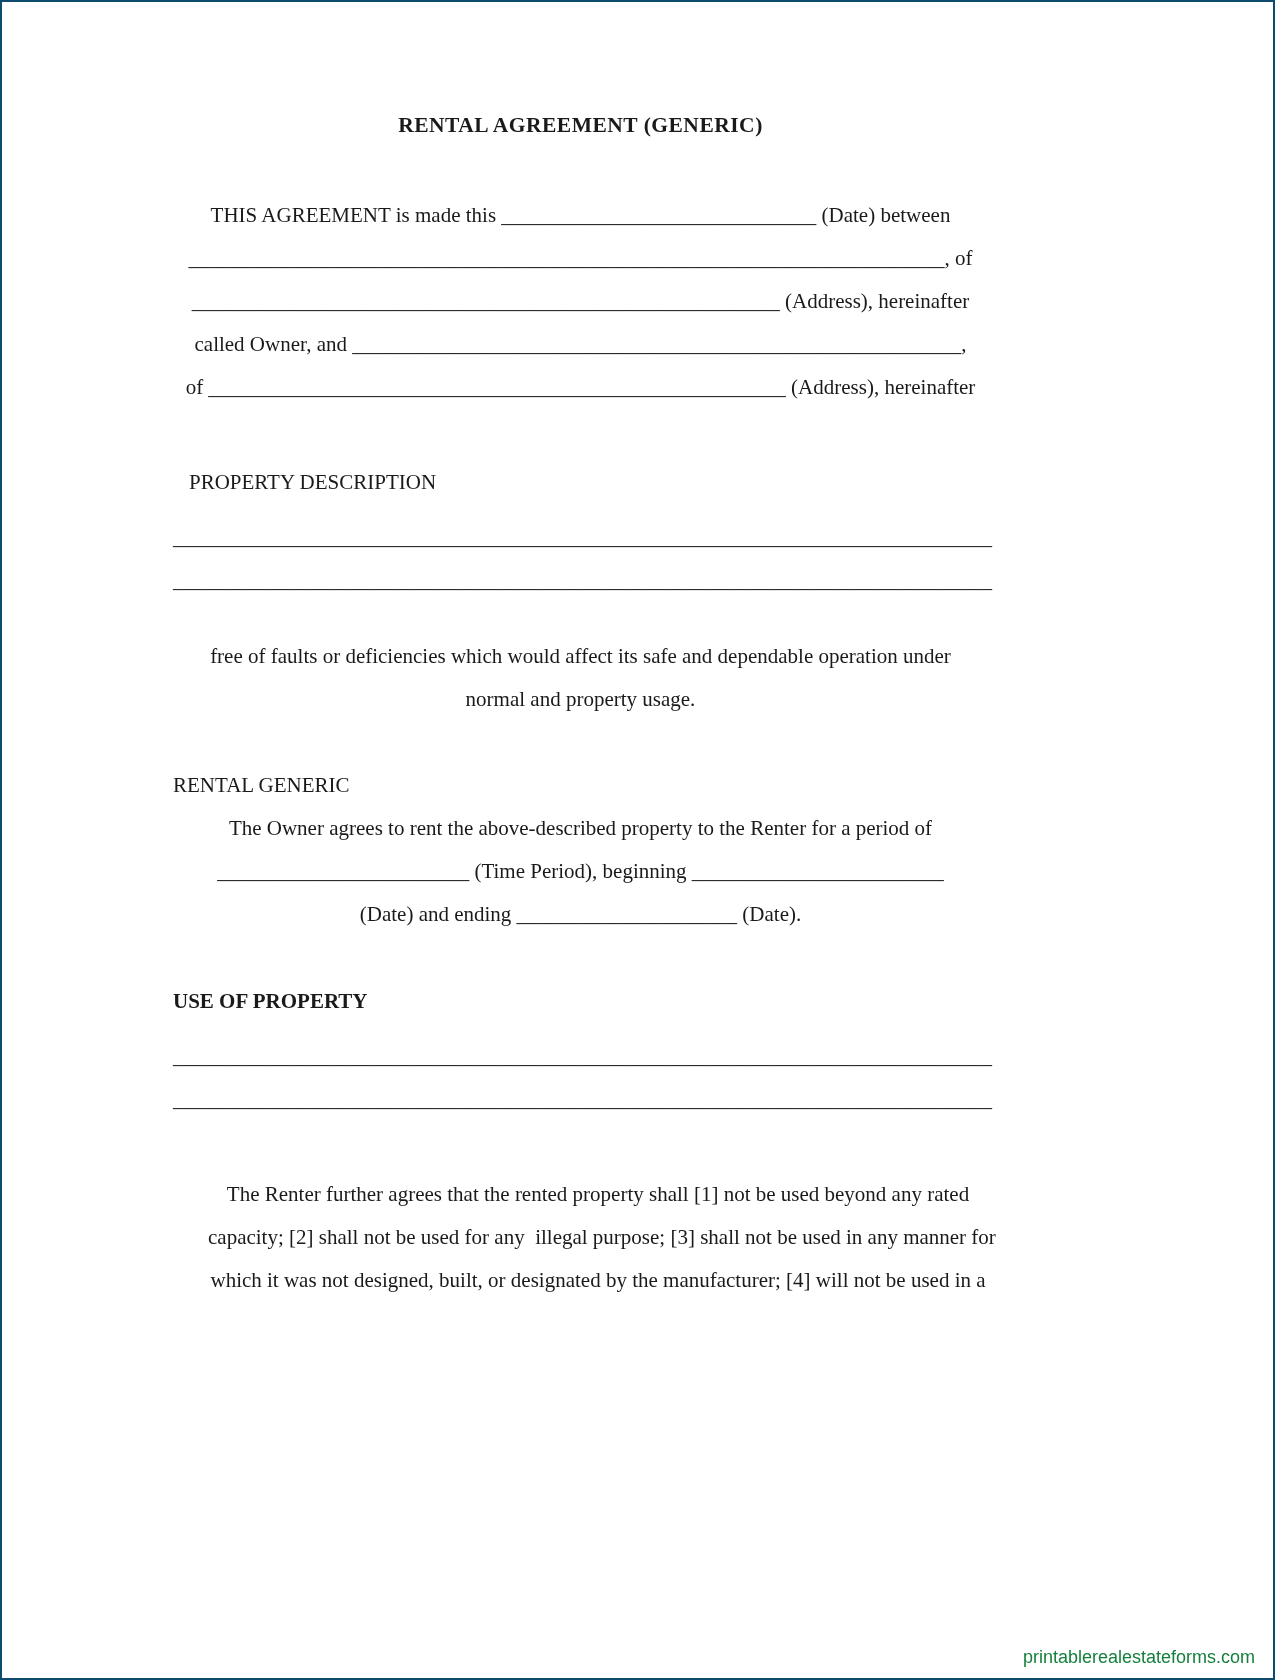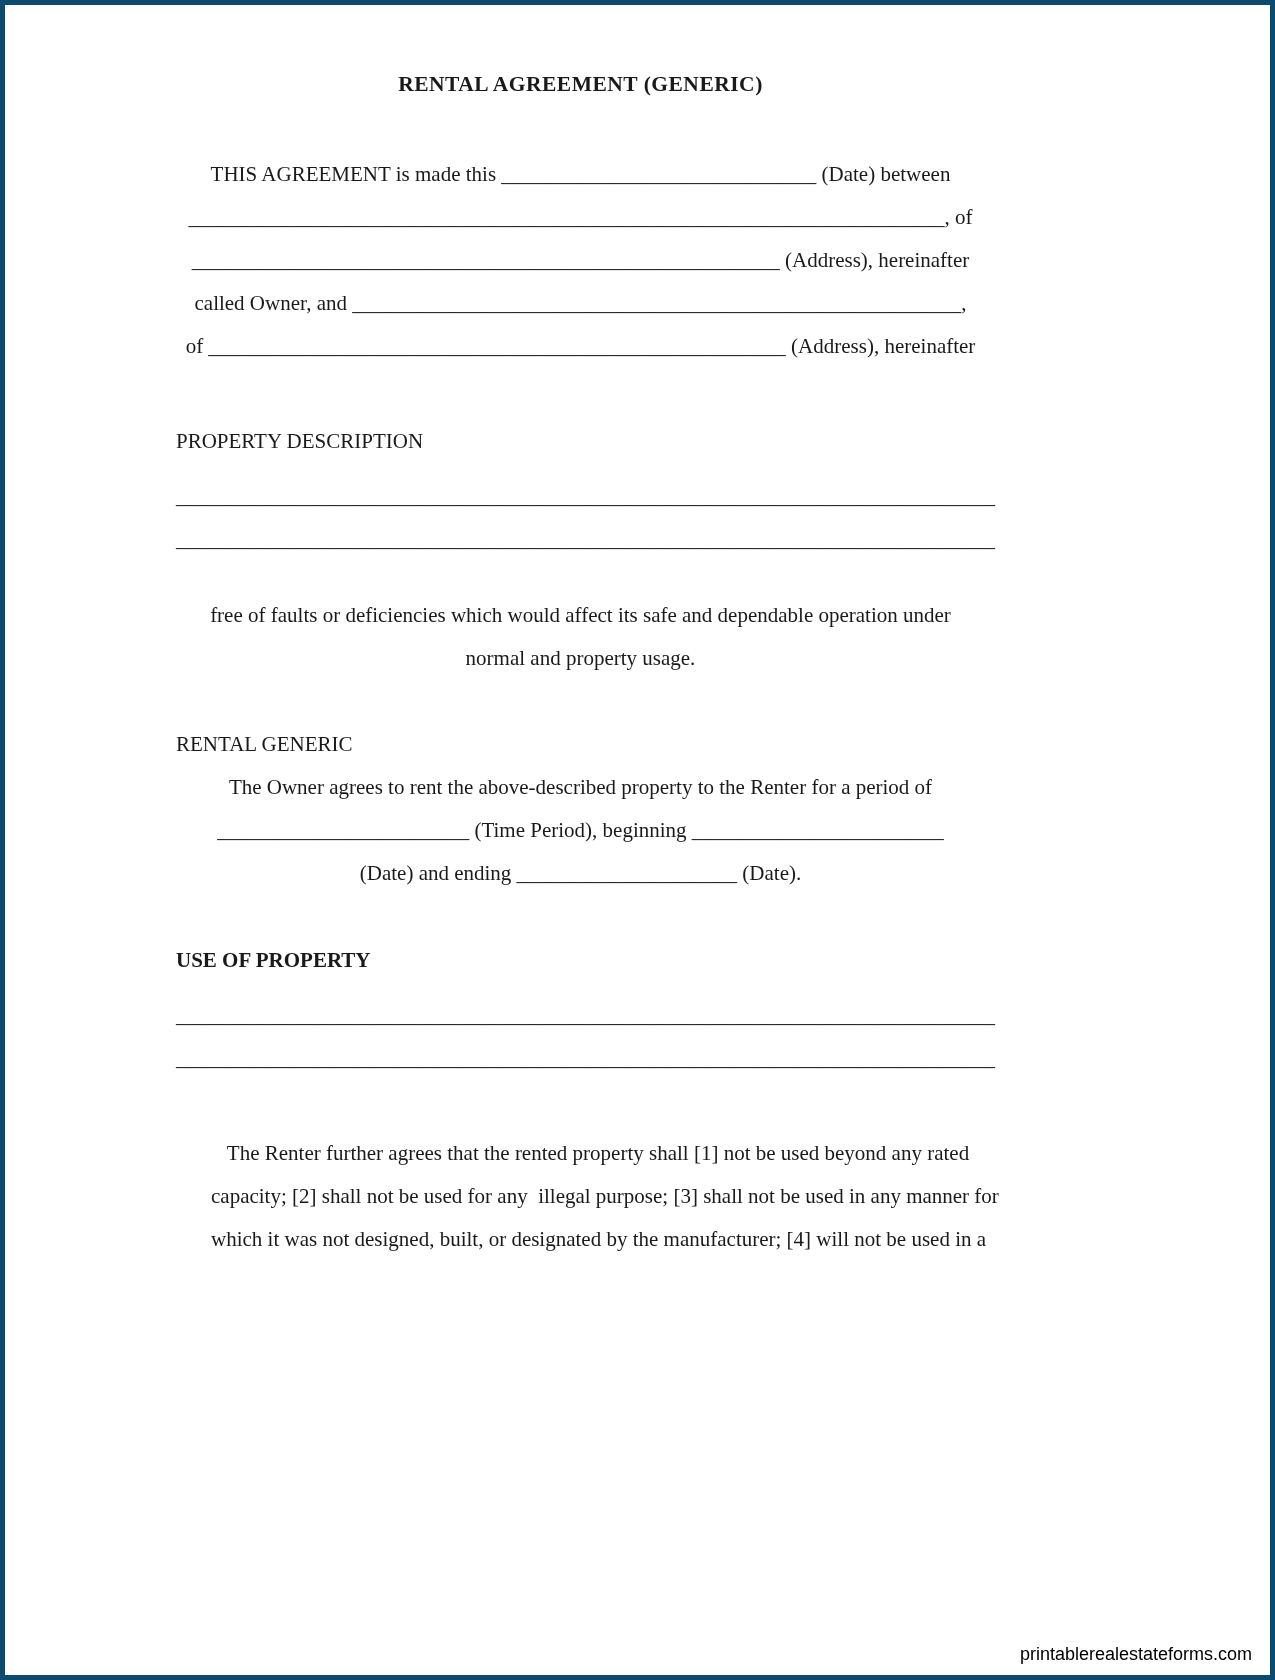--- a/index.html
+++ b/index.html
@@ -6,22 +6,22 @@
     margin: 0;
     padding: 0;
     background: #ffffff;
   }
   .page {
     position: relative;
     width: 1275px;
     height: 1680px;
     box-sizing: border-box;
     background: #ffffff;
-    border: 5px solid #0c4a6e;
-    padding: 65px 285px 0 171px;
+    border: 2px solid #0c4a6e;
+    padding: 109px 285px 0 171px;
     font-family: "Liberation Serif", serif;
     font-size: 21px;
     color: #1a1a1a;
     overflow: hidden;
   }
   .doc-title {
     margin: 0 0 55px 0;
     text-align: center;
     font-size: 21.5px;
     font-weight: bold;
@@ -35,33 +35,33 @@
   }
   .heading {
     white-space: pre;
     line-height: 43px;
     height: 43px;
     font-weight: normal;
     font-size: 21px;
     margin: 0;
   }
   .para { margin: 0; text-align: center; }
-  .sec-gap        { margin-top: 52px; }
+  .sec-gap        { margin-top: 52px; margin-left: 16px; }
   .sec-gap-small  { margin-top: 43px; }
   .sec-gap-mid    { margin-top: 44px; font-weight: bold; }
   .blanks         { margin-top: 12px; }
   .after-blanks   { margin-top: 33px; }
   .after-blanks-2 { margin-top: 52px; margin-left: 35px; }
   .site-footer {
     position: absolute;
     right: 18px;
     bottom: 10px;
     font-family: "Liberation Sans", sans-serif;
     font-size: 18px;
-    color: #000000;
+    color: #15803d;
   }
 </style>
 </head>
 <body>
 
 <div class="page">
 
   <h1 class="doc-title">RENTAL AGREEMENT (GENERIC)</h1>
 
   <div class="para">

